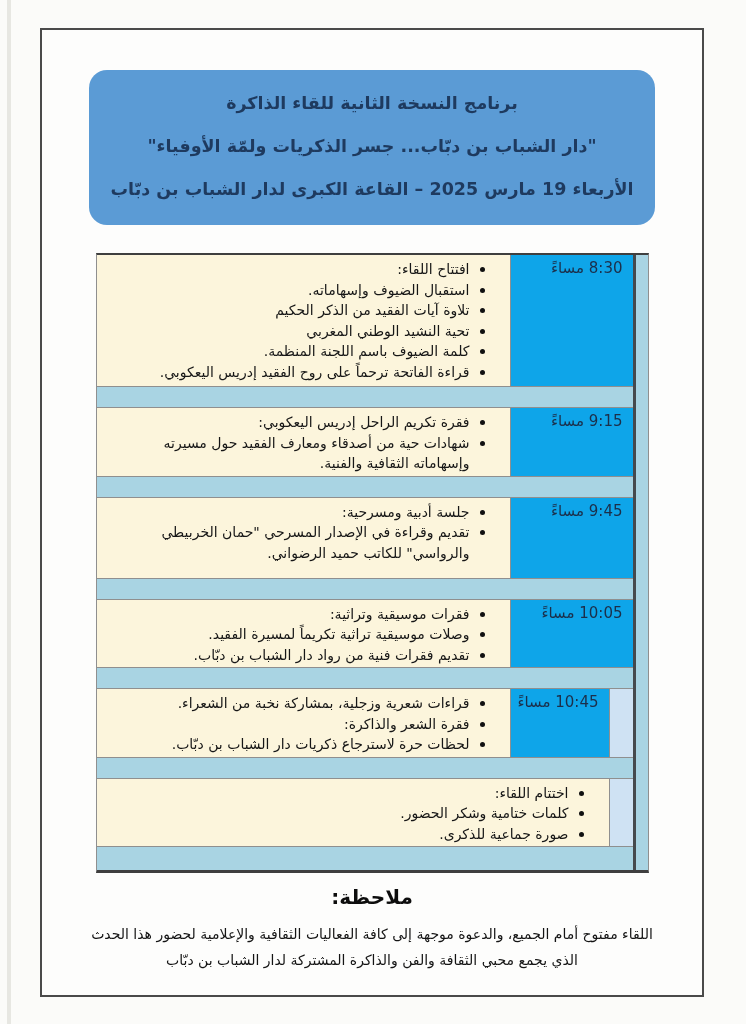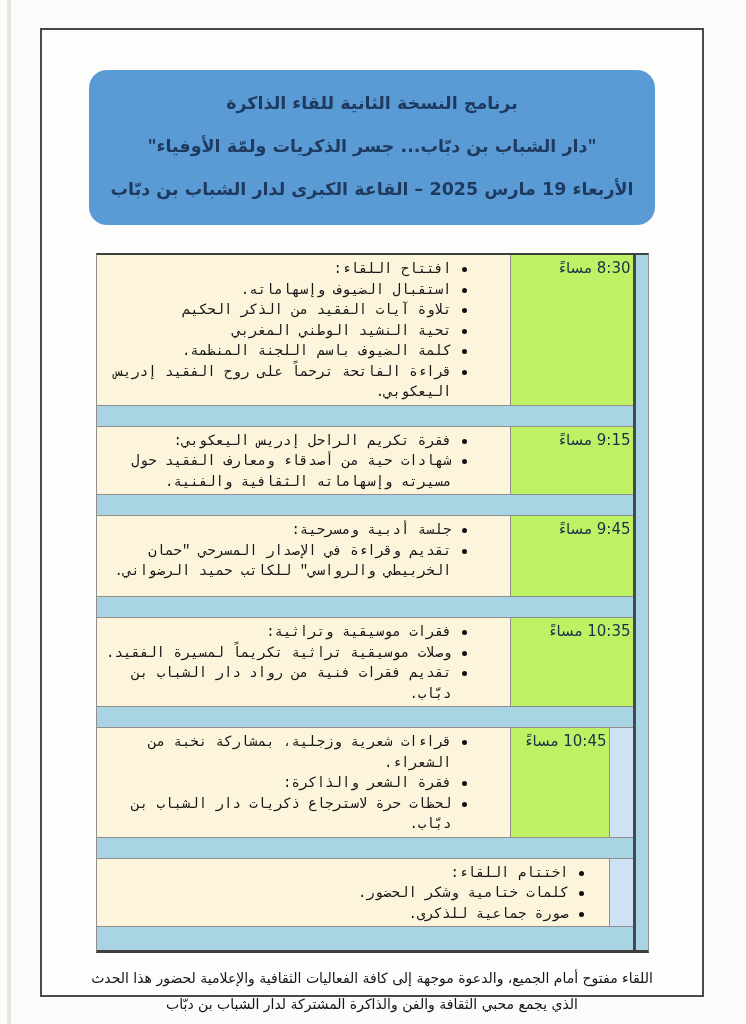--- a/index.html
+++ b/index.html
@@ -27,27 +27,27 @@
     position:relative;margin:28px auto 0;width:553px;
     border-top:2px solid #3f3f3f;border-bottom:3px solid #3f3f3f;
     border-left:1px solid #8f8f8f;border-right:1px solid #8f8f8f;
     box-sizing:border-box;background:#fcf5dc;
   }
   .rows{margin-right:15px;direction:rtl;}
   .rail{position:absolute;top:0;bottom:0;right:0;width:12px;background:#a9d4e3;z-index:3;}
   .vline{position:absolute;top:0;bottom:0;right:12px;width:3px;background:#45494d;z-index:4;}
   .row{display:flex;direction:rtl;background:#fcf5dc;}
   .cell-time{
-    flex:0 0 123px;background:#bef264;border-left:1px solid #8f8f8f;
-    box-sizing:border-box;padding:4px 2px 0 4px;
-    color:#1c2f4a;font-size:15px;direction:rtl;text-align:right;white-space:nowrap;margin-left:18px;
+    flex:0 0 123px;background:#0ea5e9;border-left:1px solid #8f8f8f;
+    box-sizing:border-box;padding:4px 10px 0 4px;
+    color:#1c2f4a;font-size:15px;direction:rtl;text-align:right;white-space:nowrap;
   }
   .row.narrow .cell-time{flex:0 0 99px;}
   .cell-strip{flex:0 0 24px;background:#cfe2f3;border-left:1px solid #8f8f8f;box-sizing:border-box;}
-  .cell-items{flex:1 1 auto;padding:4px 18px 2px 8px;box-sizing:border-box;direction:rtl;font-family:Liberation Mono, monospace;}
+  .cell-items{flex:1 1 auto;padding:4px 18px 2px 8px;box-sizing:border-box;direction:rtl;}
   ul.items{list-style:none;margin:0;padding:0;}
   ul.items li{
     position:relative;padding-right:22px;color:#161616;
     font-size:14px;line-height:20.5px;text-align:right;
   }
   ul.items li::before{
     content:"";position:absolute;right:7px;top:8px;width:5px;height:5px;
     border-radius:50%;background:#101010;
   }
   .band{height:20px;background:#a9d4e3;border-top:1px solid #8f8f8f;border-bottom:1px solid #8f8f8f;}
@@ -105,21 +105,21 @@
           <div class="cell-time">9:45 مساءً</div>
           <div class="cell-items">
             <ul class="items">
               <li>جلسة أدبية ومسرحية:</li>
               <li>تقديم وقراءة في الإصدار المسرحي "حمان الخربيطي والرواسي" للكاتب حميد الرضواني.</li>
             </ul>
           </div>
         </div>
         <div class="band"></div>
         <div class="row" style="min-height: 59px;">
-          <div class="cell-time">10:35 مساءً</div>
+          <div class="cell-time">10:05 مساءً</div>
           <div class="cell-items">
             <ul class="items">
               <li>فقرات موسيقية وتراثية:</li>
               <li>وصلات موسيقية تراثية تكريماً لمسيرة الفقيد.</li>
               <li>تقديم فقرات فنية من رواد دار الشباب بن دبّاب.</li>
             </ul>
           </div>
         </div>
         <div class="band"></div>
         <div class="row narrow" style="min-height: 59px;">
@@ -143,15 +143,16 @@
               <li>صورة جماعية للذكرى.</li>
             </ul>
           </div>
         </div>
         <div class="band last"></div>
       </div>
     <div class="vline"></div>
     <div class="rail"></div>
   </div>
 
+  <div class="note-heading">ملاحظة:</div>
   <div class="note-body">اللقاء مفتوح أمام الجميع، والدعوة موجهة إلى كافة الفعاليات الثقافية والإعلامية لحضور هذا الحدث الذي يجمع محبي الثقافة والفن والذاكرة المشتركة لدار الشباب بن دبّاب</div>
 
 </div>
 
 </body></html>

